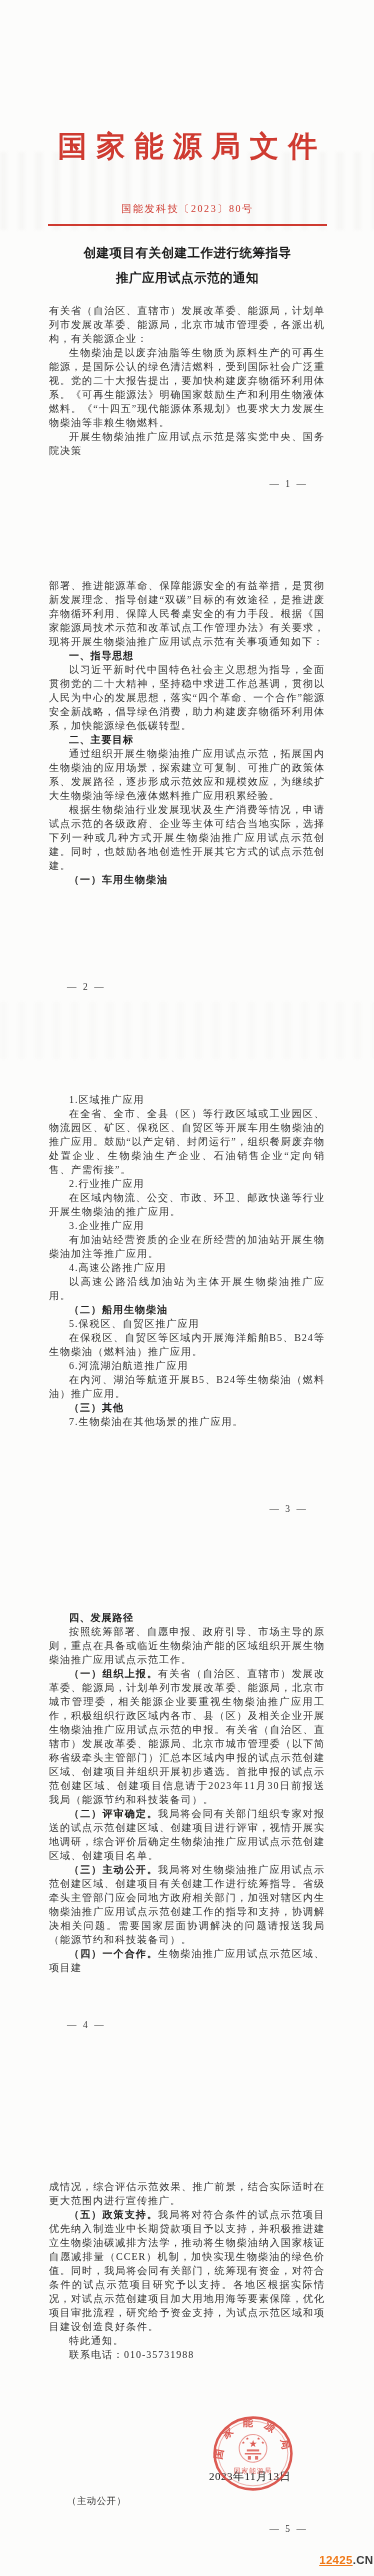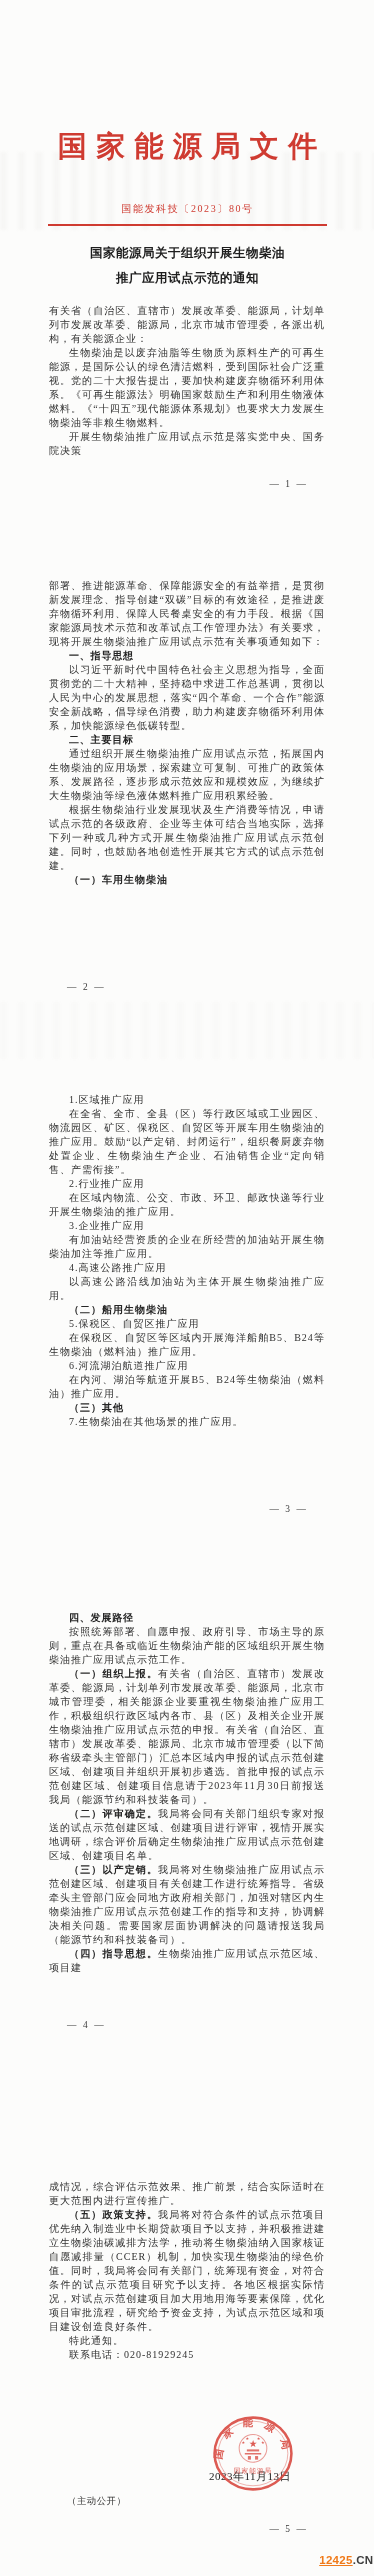--- a/index.html
+++ b/index.html
@@ -75,21 +75,21 @@
 <div class="sheet">
 
   <div class="ghost" style="top:152px;height:78px;"></div>
   <div class="ghost" style="top:1002px;height:57px;opacity:.6;"></div>
 
   <div class="banner">国家能源局文件</div>
   <div class="docnum">国能发科技〔2023〕80号</div>
   <div class="redline"></div>
 
   <div class="doc-title">
-    <div>国家能源局关于组织开展生物柴油</div>
+    <div>创建项目有关创建工作进行统筹指导</div>
     <div>推广应用试点示范的通知</div>
   </div>
 
   <div class="pagebody" style="top:304px;">
     <p class="noindent">有关省（自治区、直辖市）发展改革委、能源局，计划单列市发展改革委、能源局，北京市城市管理委，各派出机构，有关能源企业：</p>
     <p>生物柴油是以废弃油脂等生物质为原料生产的可再生能源，是国际公认的绿色清洁燃料，受到国际社会广泛重视。党的二十大报告提出，要加快构建废弃物循环利用体系。《可再生能源法》明确国家鼓励生产和利用生物液体燃料。《“十四五”现代能源体系规划》也要求大力发展生物柴油等非粮生物燃料。</p>
     <p>开展生物柴油推广应用试点示范是落实党中央、国务院决策</p>
   </div>
   <div class="pagenum pn-right" style="top:479px;">— 1 —</div>
 
@@ -121,30 +121,30 @@
     <p class="sub">（三）其他</p>
     <p>7.生物柴油在其他场景的推广应用。</p>
   </div>
   <div class="pagenum pn-right" style="top:1504px;">— 3 —</div>
 
   <div class="pagebody" style="top:1611px;">
     <p class="h">四、发展路径</p>
     <p>按照统筹部署、自愿申报、政府引导、市场主导的原则，重点在具备或临近生物柴油产能的区域组织开展生物柴油推广应用试点示范工作。</p>
     <p><span class="lead">（一）组织上报。</span><span>有关省（自治区、直辖市）发展改革委、能源局，计划单列市发展改革委、能源局，北京市城市管理委，相关能源企业要重视生物柴油推广应用工作，积极组织行政区域内各市、县（区）及相关企业开展生物柴油推广应用试点示范的申报。有关省（自治区、直辖市）发展改革委、能源局、北京市城市管理委（以下简称省级牵头主管部门）汇总本区域内申报的试点示范创建区域、创建项目并组织开展初步遴选。首批申报的试点示范创建区域、创建项目信息请于2023年11月30日前报送我局（能源节约和科技装备司）。</span></p>
     <p><span class="lead">（二）评审确定。</span><span>我局将会同有关部门组织专家对报送的试点示范创建区域、创建项目进行评审，视情开展实地调研，综合评价后确定生物柴油推广应用试点示范创建区域、创建项目名单。</span></p>
-    <p><span class="lead">（三）以产定销。</span><span>我局将对生物柴油推广应用试点示范创建区域、创建项目有关创建工作进行统筹指导。省级牵头主管部门应会同地方政府相关部门，加强对辖区内生物柴油推广应用试点示范创建工作的指导和支持，协调解决相关问题。需要国家层面协调解决的问题请报送我局（能源节约和科技装备司）。</span></p>
-    <p><span class="lead">（四）指导思想。</span><span>生物柴油推广应用试点示范区域、项目建</span></p>
+    <p><span class="lead">（三）主动公开。</span><span>我局将对生物柴油推广应用试点示范创建区域、创建项目有关创建工作进行统筹指导。省级牵头主管部门应会同地方政府相关部门，加强对辖区内生物柴油推广应用试点示范创建工作的指导和支持，协调解决相关问题。需要国家层面协调解决的问题请报送我局（能源节约和科技装备司）。</span></p>
+    <p><span class="lead">（四）一个合作。</span><span>生物柴油推广应用试点示范区域、项目建</span></p>
   </div>
   <div class="pagenum pn-left" style="top:2020px;">— 4 —</div>
 
   <div class="pagebody" style="top:2180px;">
     <p class="noindent">成情况，综合评估示范效果、推广前景，结合实际适时在更大范围内进行宣传推广。</p>
     <p><span class="lead">（五）政策支持。</span><span>我局将对符合条件的试点示范项目优先纳入制造业中长期贷款项目予以支持，并积极推进建立生物柴油碳减排方法学，推动将生物柴油纳入国家核证自愿减排量（CCER）机制，加快实现生物柴油的绿色价值。同时，我局将会同有关部门，统筹现有资金，对符合条件的试点示范项目研究予以支持。各地区根据实际情况，对试点示范创建项目加大用地用海等要素保障，优化项目审批流程，研究给予资金支持，为试点示范区域和项目建设创造良好条件。</span></p>
     <p>特此通知。</p>
-    <p>联系电话：020-81929245</p>
+    <p>联系电话：010-35731988</p>
   </div>
 
   <div class="seal-date">2023年11月13日</div>
 
   <svg class="seal" viewBox="0 0 160 150">
     <ellipse cx="80" cy="74" rx="75" ry="70" fill="none" stroke="#d8453c" stroke-width="5"></ellipse>
     <ellipse cx="80" cy="74" rx="68" ry="63" fill="none" stroke="#d8453c" stroke-width="1.2" opacity="0.75"></ellipse>
     <path id="seal-arc" d="M 22 86 A 59 55 0 1 1 138 86" fill="none"></path>
     <text font-size="20" font-weight="bold" fill="#d8453c" letter-spacing="20">
       <textPath href="#seal-arc" startOffset="50%" text-anchor="middle">国家能源局</textPath>

